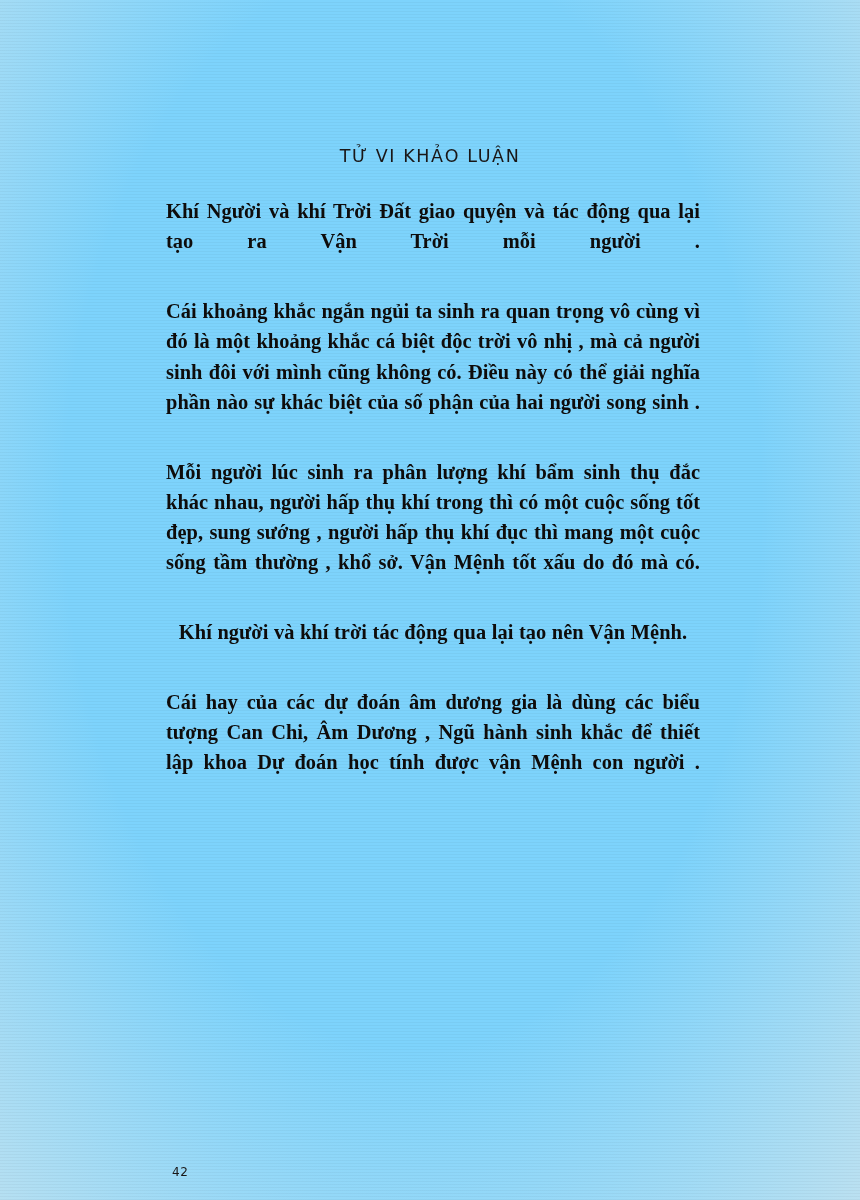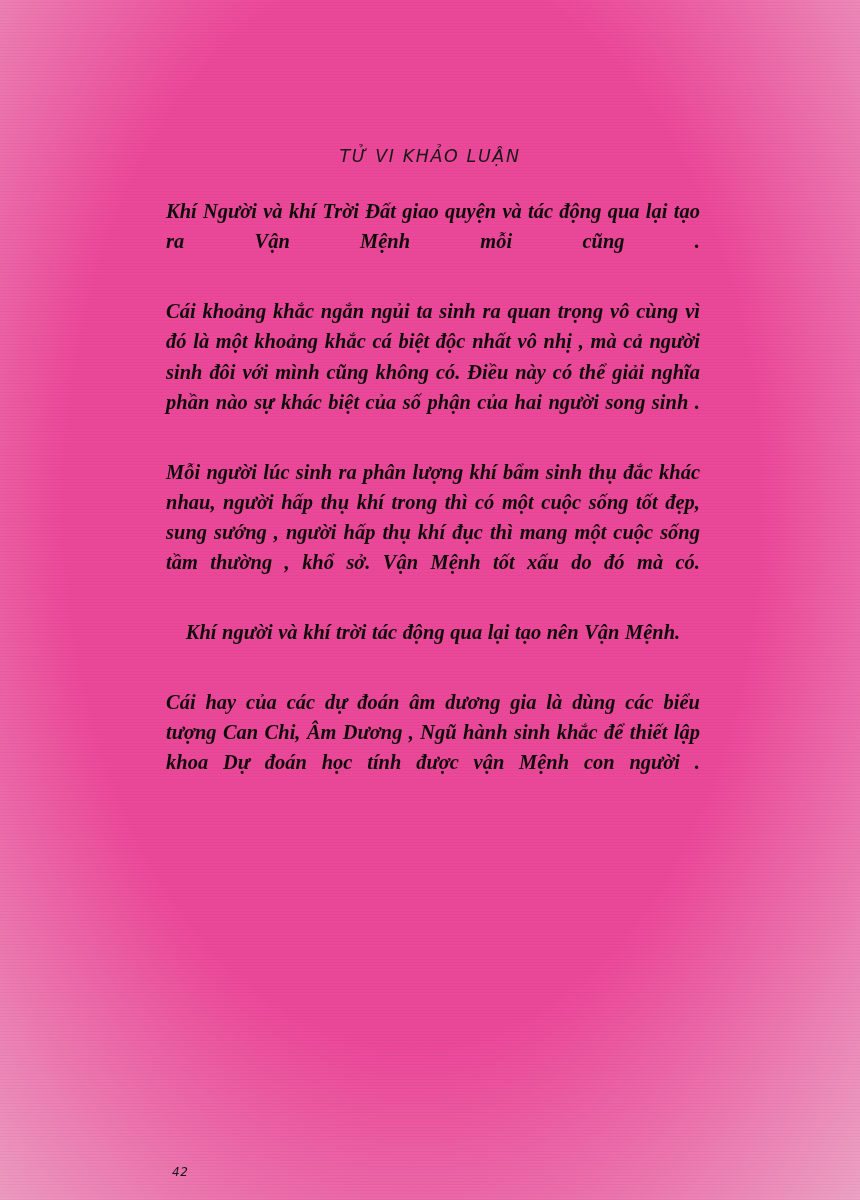--- a/index.html
+++ b/index.html
@@ -11,22 +11,21 @@
     width: 860px;
     height: 1200px;
     position: relative;
     font-family: "Liberation Serif", "DejaVu Serif", serif;
     color: #100d0c;
     overflow: hidden;
   }
   .page {
     position: absolute;
     inset: 0;
-    background: #ec4899;
-    font-style: italic;
+    background: #7dd3fc;
   }
   
   .page::before {
     content: "";
     position: absolute;
     inset: 0;
     background:
       radial-gradient(ellipse at 48% 42%, rgba(255,255,255,0) 55%, rgba(238,236,232,0.55) 100%);
     pointer-events: none;
   }
@@ -90,22 +89,22 @@
   }
 </style>
 </head>
 <body>
 
 <div class="page">
 
   <div class="running-head">TỬ VI KHẢO LUẬN</div>
 
   <div class="body-col">
-    <p class="para">Khí Người và khí Trời Đất giao quyện và tác động qua lại tạo ra Vận Mệnh mỗi cũng .</p>
-    <p class="para">Cái khoảng khắc ngắn ngủi ta sinh ra quan trọng vô cùng vì đó là một khoảng khắc cá biệt độc nhất vô nhị , mà cả người sinh đôi với mình cũng không có. Điều này có thể giải nghĩa phần nào sự khác biệt của số phận của hai người song sinh .</p>
+    <p class="para">Khí Người và khí Trời Đất giao quyện và tác động qua lại tạo ra Vận Trời mỗi người .</p>
+    <p class="para">Cái khoảng khắc ngắn ngủi ta sinh ra quan trọng vô cùng vì đó là một khoảng khắc cá biệt độc trời vô nhị , mà cả người sinh đôi với mình cũng không có. Điều này có thể giải nghĩa phần nào sự khác biệt của số phận của hai người song sinh .</p>
     <p class="para">Mỗi người lúc sinh ra phân lượng khí bẩm sinh thụ đắc khác nhau, người hấp thụ khí trong thì có một cuộc sống tốt đẹp, sung sướng , người hấp thụ khí đục thì mang một cuộc sống tầm thường , khổ sở. Vận Mệnh tốt xấu do đó mà có.</p>
     <p class="para last-short">Khí người và khí trời tác động qua lại tạo nên Vận Mệnh.</p>
     <p class="para">Cái hay của các dự đoán âm dương gia là dùng các biểu tượng Can Chi, Âm Dương , Ngũ hành sinh khắc để thiết lập khoa Dự đoán học tính được vận Mệnh con người .</p>
 
   </div>
 
   <div class="folio">42</div>
 
   <div class="grain"></div>
 </div>

